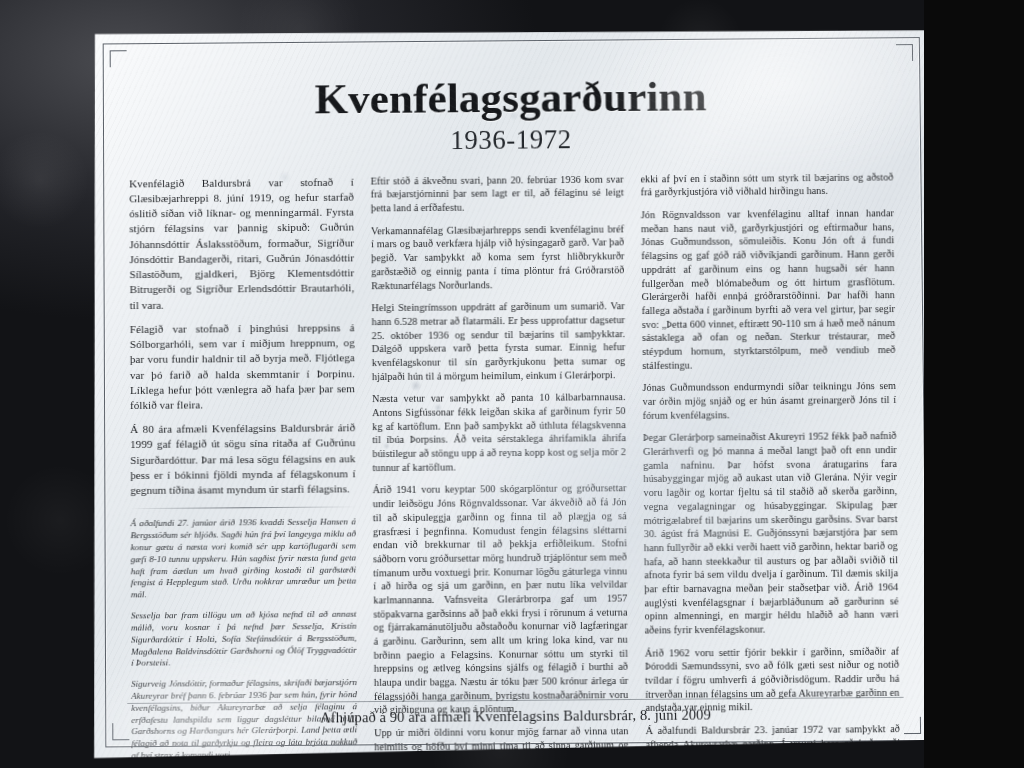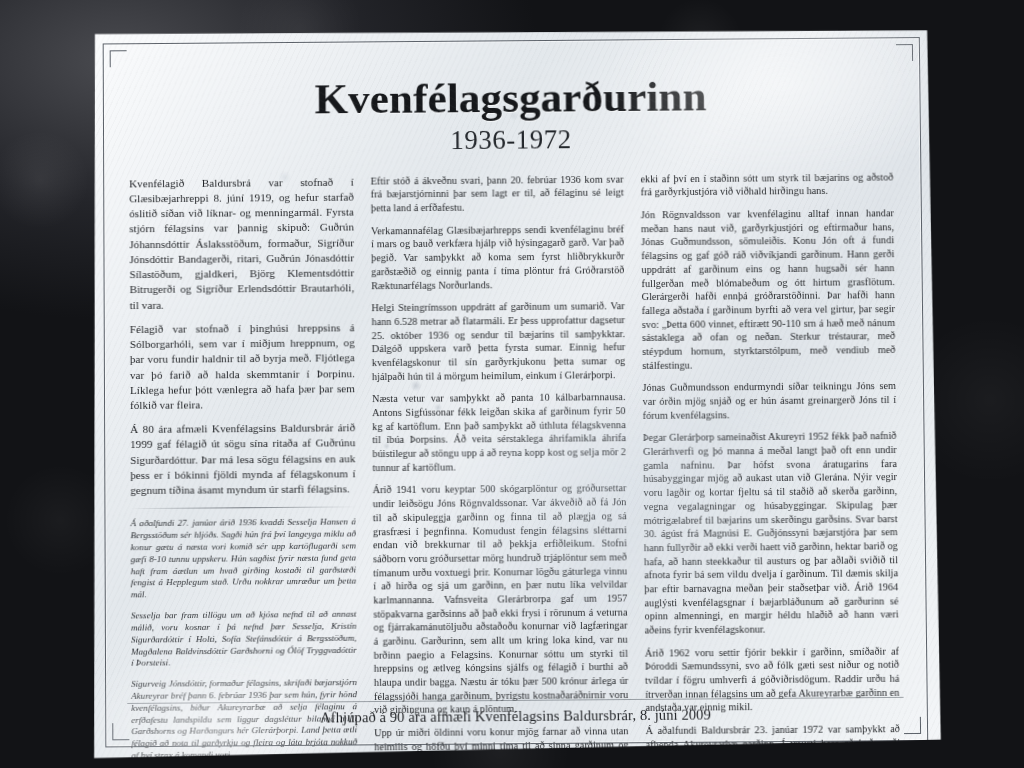--- a/index.html
+++ b/index.html
@@ -8,21 +8,21 @@
     width: 1024px;
     height: 768px;
     overflow: hidden;
     background: #0a0a0a;
     font-family: "Liberation Serif", serif;
   }
 
   
   #scene {
     position: relative;
-    width: 1024px;
+    width: 924px;
     height: 768px;
     background:
       radial-gradient(ellipse 420px 260px at 120px 60px, #4a4b50 0%, #24252a 55%, #121316 100%),
       radial-gradient(ellipse 500px 300px at 900px 120px, #3c3d42 0%, #1d1e22 60%, #0e0f12 100%),
       radial-gradient(ellipse 380px 240px at 80px 700px, #3a3b40 0%, #1b1c20 60%, #0d0e11 100%),
       radial-gradient(ellipse 460px 260px at 950px 720px, #35363b 0%, #191a1e 60%, #0c0d10 100%),
       linear-gradient(160deg, #2b2c31 0%, #121317 40%, #1a1b20 70%, #0b0c0f 100%);
     overflow: hidden;
   }
   #scene::before {

